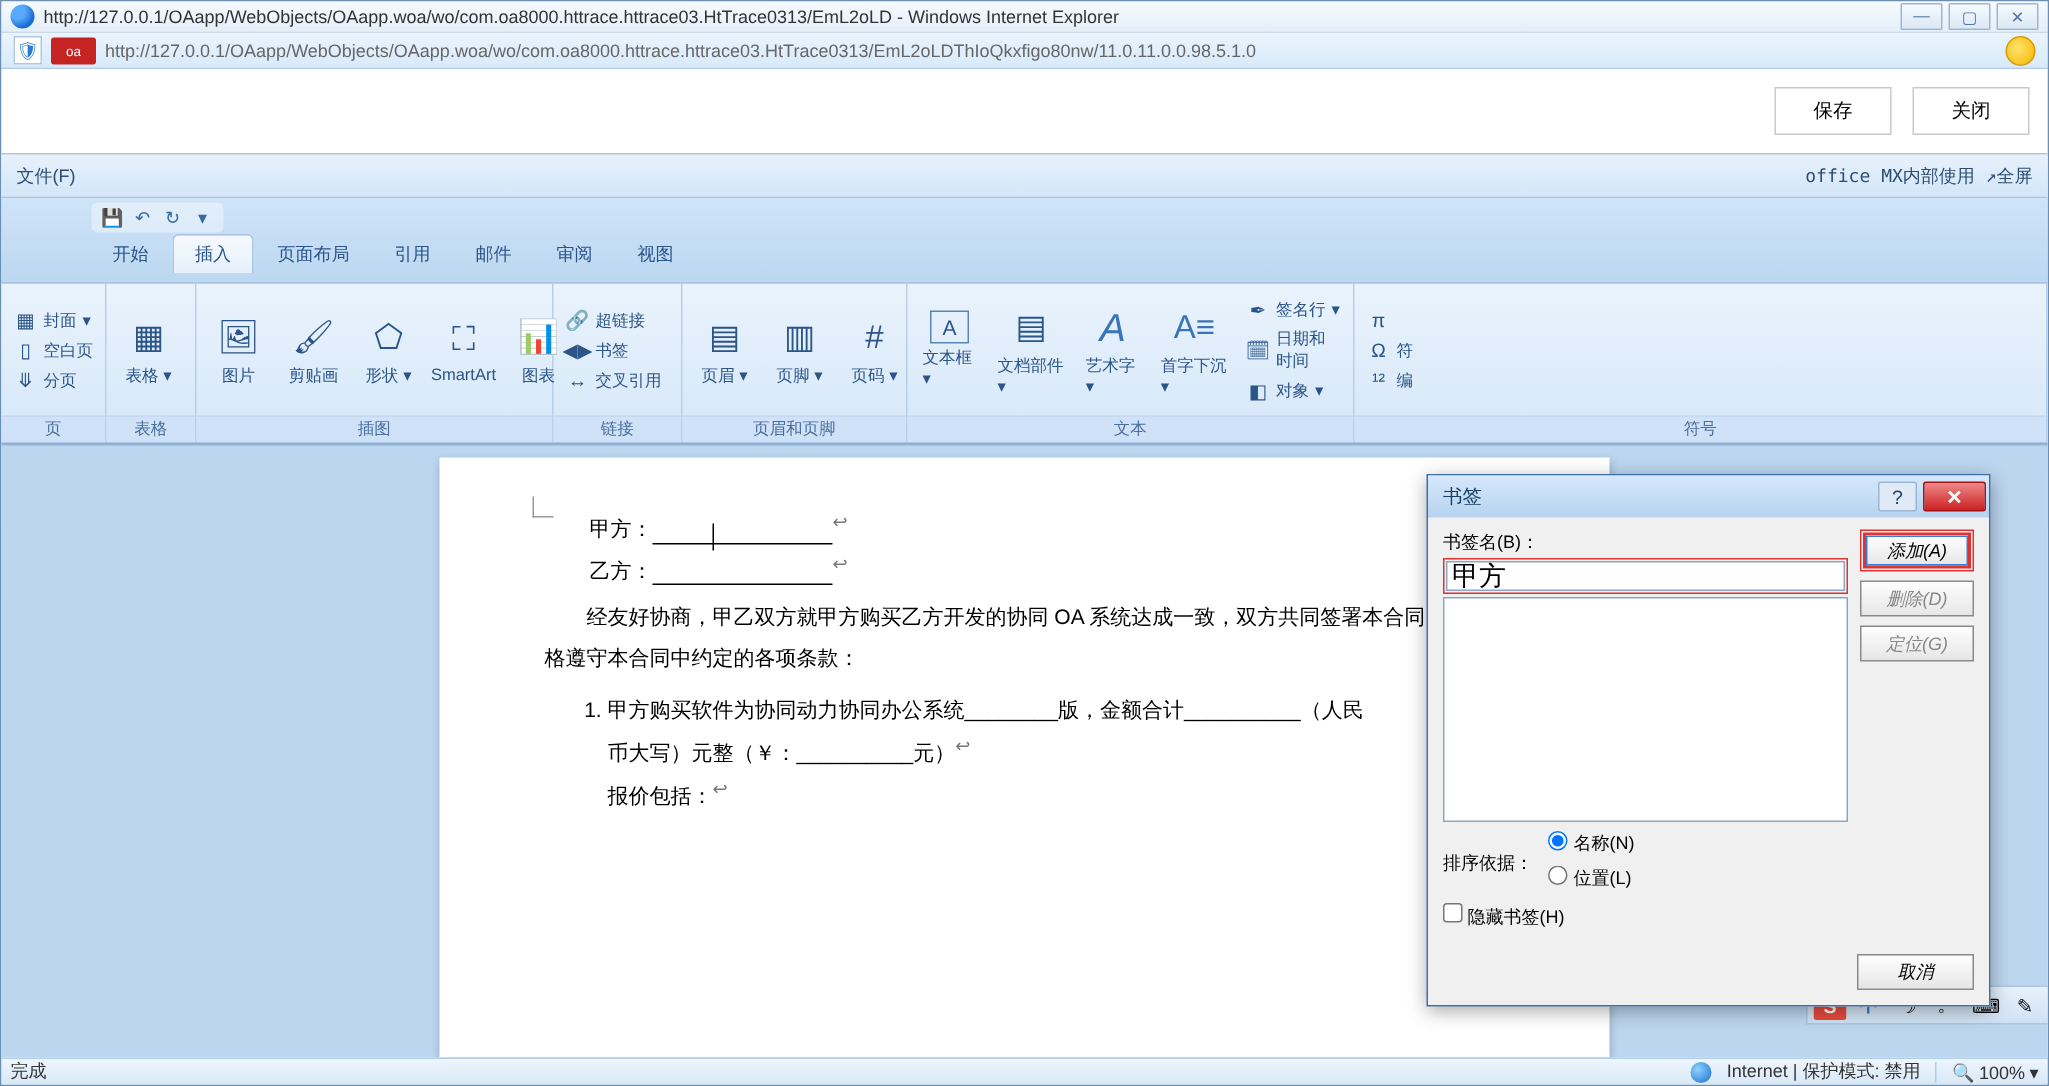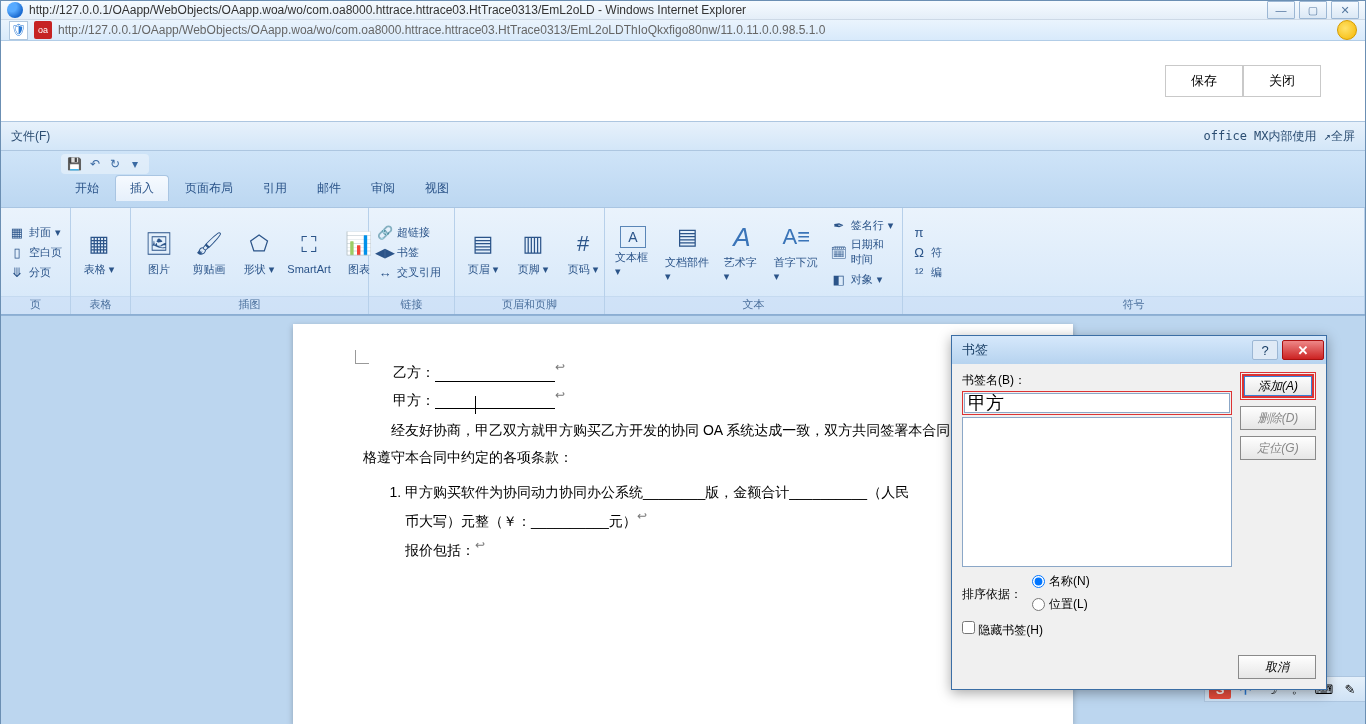--- a/index.html
+++ b/index.html
@@ -7,27 +7,27 @@
 
 
 .ie-window { width: 1366px; height: 724px; display: flex; flex-direction: column; border: 1px solid #6b8fb3; }
 .ie-titlebar { height: 28px; background: linear-gradient(#f6fbff,#e4eef8); display: flex; align-items: center; padding: 0 6px; border-bottom: 1px solid #cdd9e6; font-size: 12px; color: #333; }
 .ie-titlebar .ie-icon { width: 16px; height: 16px; border-radius: 50%; background: radial-gradient(circle at 30% 30%, #57aaff 30%, #1b6bd1 70%); margin-right: 6px; flex:none; }
 .ie-titlebar .title-text { flex: 1; white-space: nowrap; overflow: hidden; }
 .win-ctrls { display: flex; gap: 4px; }
 .win-ctrls .wc { width: 28px; height: 18px; border: 1px solid #9cb7d4; background: linear-gradient(#f5faff,#dbe8f5); border-radius: 1px; display:flex; align-items:center; justify-content:center; font-size:11px; color:#5578a0; cursor:pointer;}
 .ie-address { height: 32px; background: linear-gradient(#eaf4fd,#d8eafb); display: flex; align-items: center; padding: 0 8px; font-size: 12px; gap: 6px; border-bottom: 1px solid #b2cde7; }
 .ie-address .shield { width:19px;height:19px; background:#fff; border:1px solid #b0c7de; display:flex;align-items:center;justify-content:center; color:#2a7ad6; font-size:12px;}
-.ie-address .site-icon { width:18px;height:18px; background:#c62323; color:#fff; font-size:9px; display:flex;align-items:center;justify-content:center; border-radius:2px;}
+.ie-address .site-icon { width:30px;height:18px; background:#c62323; color:#fff; font-size:9px; display:flex;align-items:center;justify-content:center; border-radius:2px;}
 .ie-address .url { flex:1; color:#666; }
 .ie-address .sun { width:20px;height:20px;border-radius:50%; background: radial-gradient(circle at 40% 40%, #ffe26b, #f6b700); border:1px solid #d59b00;}
 
 
 .webpage { flex: 1; display: flex; flex-direction: column; background: #fff; position: relative; }
-.top-btn-bar { height: 80px; display:flex; align-items:center; justify-content:flex-end; padding: 0 44px; }
+.top-btn-bar { height: 56px; display:flex; align-items:center; justify-content:flex-end; gap:14px; padding: 0 12px; }
 .top-btn-bar button { width:78px; height:32px; border:1px solid #c9c9c9; background:#fff; font-size:13px; cursor:pointer; }
 
 .gray-band { height:30px; background: linear-gradient(#e7f1fb,#d3e6f8); border-top:1px solid #adc6e0; border-bottom:1px solid #adc6e0; display:flex; align-items:center; padding:0 10px; font-size:12px; color:#2b4d72;}
 .gray-band .file-menu { cursor:pointer; }
 .gray-band .spacer { flex:1; }
 .gray-band .right-text { font-family: SimSun, monospace; color:#2b4d72; }
 
 .blue-area { flex:1; background: linear-gradient(#98c0e8 0%, #b9d5f0 50%, #b9d5f0 100%); display:flex; flex-direction:column; position:relative; }
 
 
@@ -70,21 +70,21 @@
 .dialog .dlg-title .x { width:42px;height:20px;background:linear-gradient(#e88,#c22);color:#fff;display:flex;align-items:center;justify-content:center;border:1px solid #a11;border-radius:2px;cursor:pointer;font-weight:bold;}
 .dialog .dlg-body { padding:8px 10px 10px; display:flex; gap:8px;}
 .dialog .left-col { flex:1; display:flex; flex-direction:column; }
 .dialog .right-col { width:76px; display:flex; flex-direction:column; gap:6px; }
 .dialog label { display:block; margin-bottom:2px; }
 .dialog input[type=text]{ width:100%; height:20px; border:1px solid #8ba7c7; padding:0 3px; font-size:18px;}
 .dialog .in-wrap { border:1px solid #d33; padding:1px; }
 .dialog .listbox { margin-top:2px; flex:1; min-height:150px; border:1px solid #8ba7c7; background:#fff;}
 .dialog .sortrow { margin-top:6px; display:flex; align-items:center; gap:10px;}
 .dialog .sortopts { display:flex; flex-direction:column; gap:4px;}
-.dialog .sortopts label { display:flex; align-items:center; gap:4px;}
+.dialog .sortopts label { display:flex; align-items:flex-start; gap:4px;}
 .dialog .chkrow { margin-top:6px; display:flex; align-items:center; gap:4px;}
 .dialog .dbtn { height:24px; border:1px solid #8a8a8a; background:linear-gradient(#fefefe,#e6e6e6); cursor:pointer; font-size:12px;font-style:italic;}
 .dialog .dbtn[disabled]{ color:#888; cursor:default;}
 .dialog .dbtn.primary { border:2px solid #d33; box-shadow:0 0 0 1px #3a7fd5 inset;}
 .dialog .btn-wrap { border:1px solid #d33; padding:1px;}
 .dialog .cancel-row { text-align:right; padding:4px 10px 10px;}
 .dialog .cancel-row .dbtn { width:78px;}
 
 
 .ie-status { height:22px; background: linear-gradient(#eef5fc,#d8e8f7); border-top:1px solid #b2cde7; display:flex; align-items:center; font-size:12px; color:#333; padding:0 6px; gap:10px;}
@@ -297,24 +297,24 @@
             </div>
               </div>
             <div class="lbl">符号</div>
           </div>
         </div>
 
         <div class="doc-area">
           <div class="paper">
             <div class="margin-mark"></div>
             <div class="field-row">
+              <span>甲方：</span><span class="blank"><span class="caret"></span></span><span class="mark">↩</span>
+            </div>
+            <div class="field-row">
               <span>乙方：</span><span class="blank"></span><span class="mark">↩</span>
-            </div>
-            <div class="field-row">
-              <span>甲方：</span><span class="blank"><span class="caret"></span></span><span class="mark">↩</span>
             </div>
             <p>经友好协商，甲乙双方就甲方购买乙方开发的协同 OA 系统达成一致，双方共同签署本合同，并严格遵守本合同中约定的各项条款：</p>
             <ol>
               <li>
                 <span>甲方购买软件为协同动力协同办公系统________版，金额合计__________（人民</span><br>
                 <span>币大写）元整（￥：__________元）</span><span class="mark">↩</span><br>
                 <span>报价包括：</span><span class="mark">↩</span>
               </li>
             </ol>
           </div>

